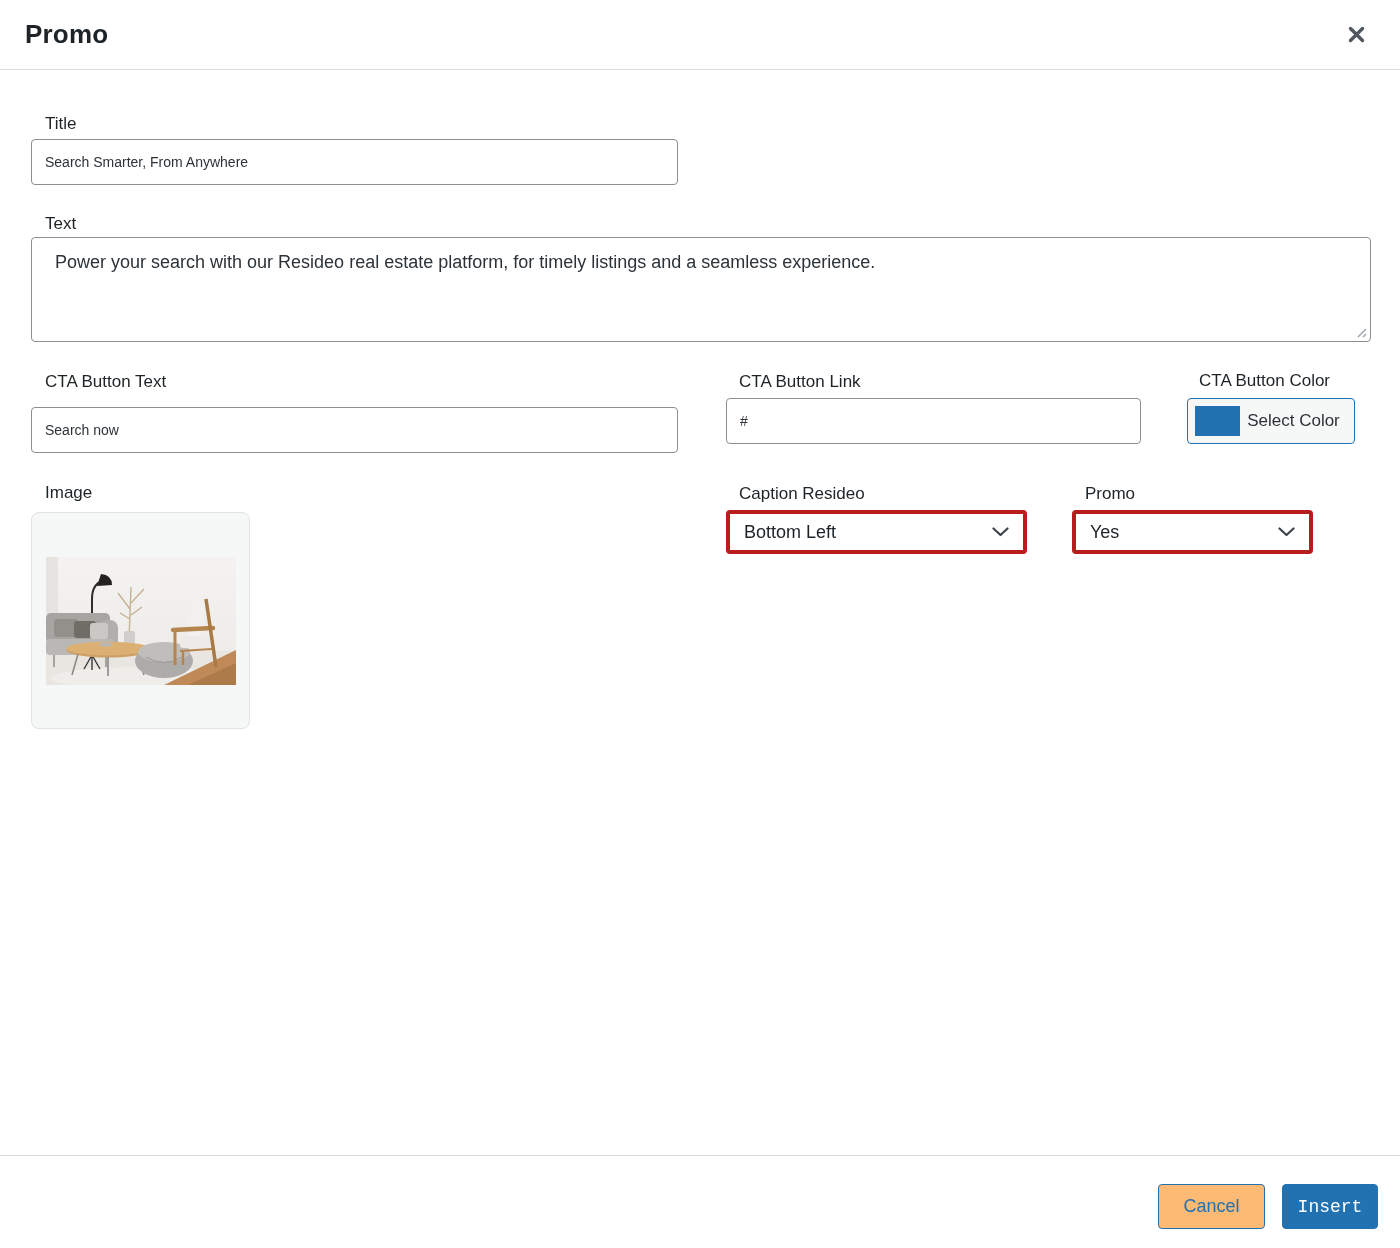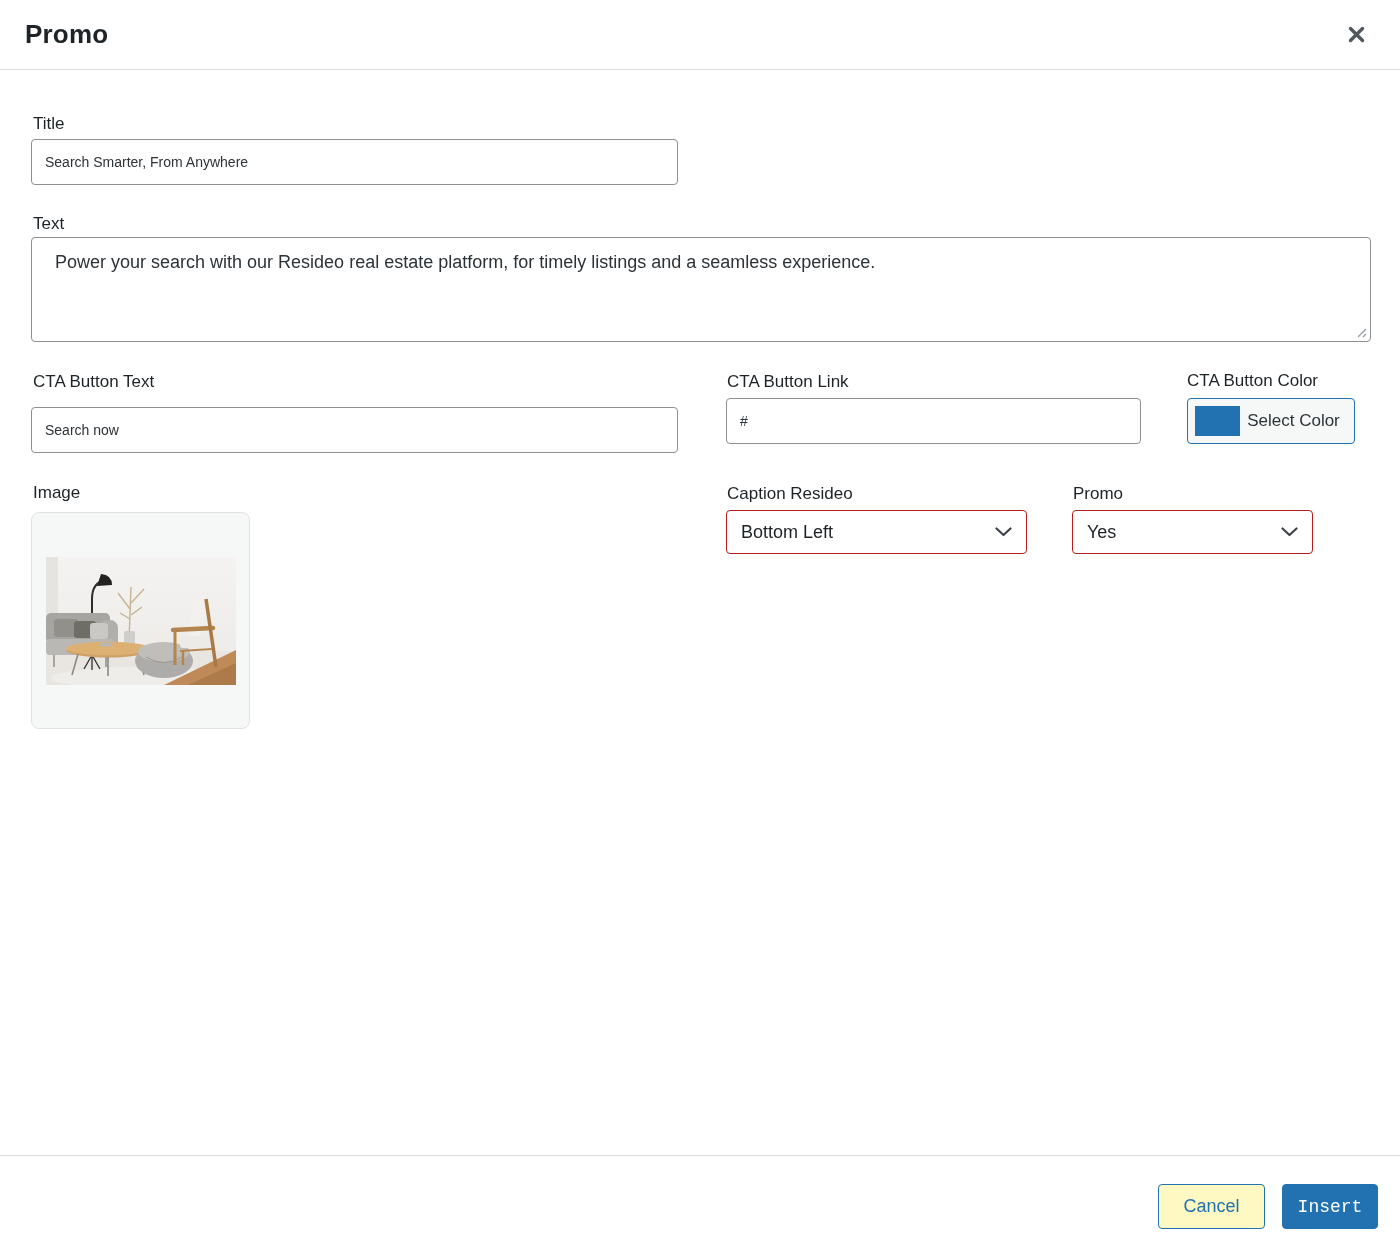--- a/index.html
+++ b/index.html
@@ -42,20 +42,21 @@
     justify-content: center;
   }
 
   
   .field-label {
     position: absolute;
     font-size: 17px;
     line-height: 24px;
     color: #1d2327;
     white-space: nowrap;
+    margin-left: 12px;
   }
   .text-input {
     position: absolute;
     height: 46px;
     border: 1px solid #8c8f94;
     border-radius: 4px;
     background: #fff;
     padding: 0 13px;
     font-family: "Liberation Sans", sans-serif;
     font-size: 14px;
@@ -84,21 +85,21 @@
   .resize-grip {
     position: absolute;
     right: 4px; bottom: 4px;
     pointer-events: none;
   }
 
   
   .select-box {
     position: absolute;
     height: 44px;
-    border: 1px solid #b91c1c;
+    border: 4px solid #b91c1c;
     border-radius: 4px;
     background: #fff;
     display: flex;
     align-items: center;
     justify-content: space-between;
     padding: 0 14px;
     font-size: 18px;
     color: #1d2327;
     cursor: pointer;
   }
@@ -167,21 +168,21 @@
     border-radius: 4px;
     font-family: "Liberation Sans", sans-serif;
     font-size: 18px;
     cursor: pointer;
     display: flex;
     align-items: center;
     justify-content: center;
   }
   .btn-secondary {
     width: 107px;
-    background: #fef9c3;
+    background: #fdba74;
     border: 1px solid #2271b1;
     color: #2271b1;
   }
   .btn-primary {
     width: 96px;
     background: #2271b1;
     border: 1px solid #2271b1;
     color: #fff;
     font-family: Liberation Mono, monospace;
   }

